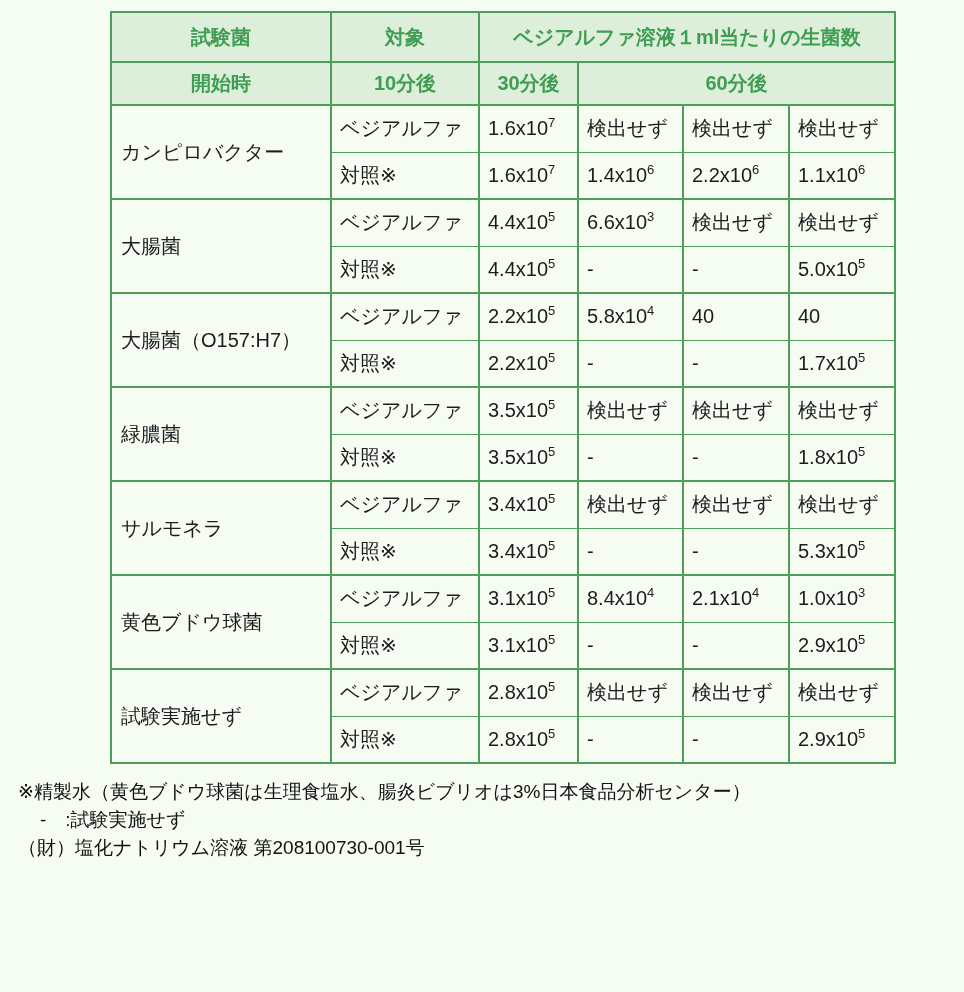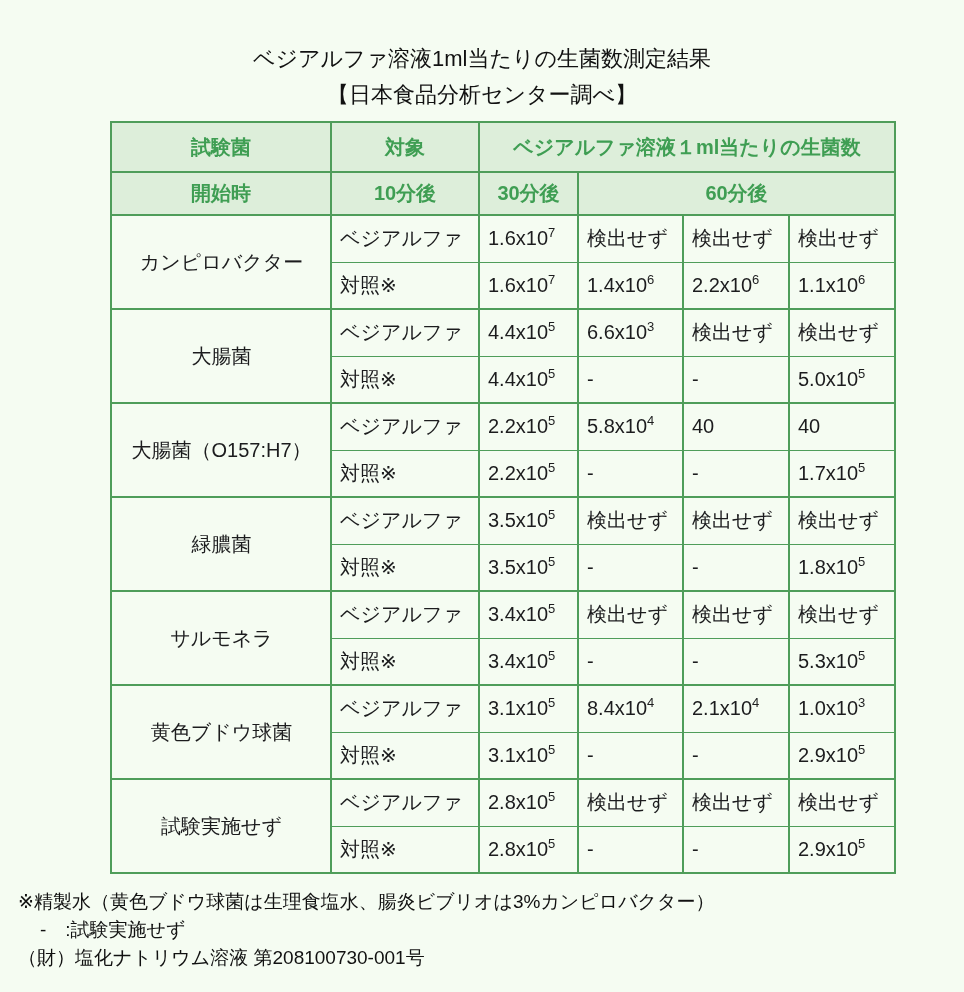--- a/index.html
+++ b/index.html
@@ -52,21 +52,21 @@
   .result-table thead tr.hrow-2 th { height: 43px; }
   .result-table td {
     font-size: 20px;
     font-weight: normal;
     text-align: left;
     padding: 0 8px;
     height: 47px;
     color: #1c1c1e;
     background: #f5fcf2;
   }
-  .result-table td.bacteria-cell { padding-left: 9px; text-align: center; }
+  .result-table td.bacteria-cell { padding-left: 9px; }
   
   .result-table tr.row-a td.inner { border-bottom-width: 1px; }
   .result-table tr.row-b td { border-top-width: 1px; }
 
   .result-table sup {
     font-size: 13px;
     line-height: 0;
     vertical-align: super;
   }
 
@@ -77,24 +77,20 @@
     color: #111;
   }
   .note-line { white-space: pre; }
   .note-line.indent { padding-left: 22px; }
 </style>
 </head>
 <body>
 
 <div class="page">
 
-  <div class="title-block">
-    <div class="title">ベジアルファ溶液1ml当たりの生菌数測定結果</div>
-    <div class="subtitle">【日本食品分析センター調べ】</div>
-  </div>
 
   <table class="result-table">
     <colgroup>
       <col style="width:220px">
       <col style="width:148px">
       <col style="width:99px">
       <col style="width:105px">
       <col style="width:106px">
       <col style="width:106px">
     </colgroup>
@@ -214,18 +210,18 @@
           <td class="target-cell">対照※</td>
           <td class="value-cell">2.8x10<sup>5</sup></td>
           <td class="value-cell">-</td>
           <td class="value-cell">-</td>
           <td class="value-cell">2.9x10<sup>5</sup></td>
         </tr>
       </tbody>
   </table>
 
   <div class="notes">
-    <div class="note-line">※精製水（黄色ブドウ球菌は生理食塩水、腸炎ビブリオは3%カンピロバクター）</div>
+    <div class="note-line">※精製水（黄色ブドウ球菌は生理食塩水、腸炎ビブリオは3%日本食品分析センター）</div>
     <div class="note-line indent">-　:試験実施せず</div>
     <div class="note-line">（財）塩化ナトリウム溶液 第208100730-001号</div>
   </div>
 
 </div>
 
 </body></html>

